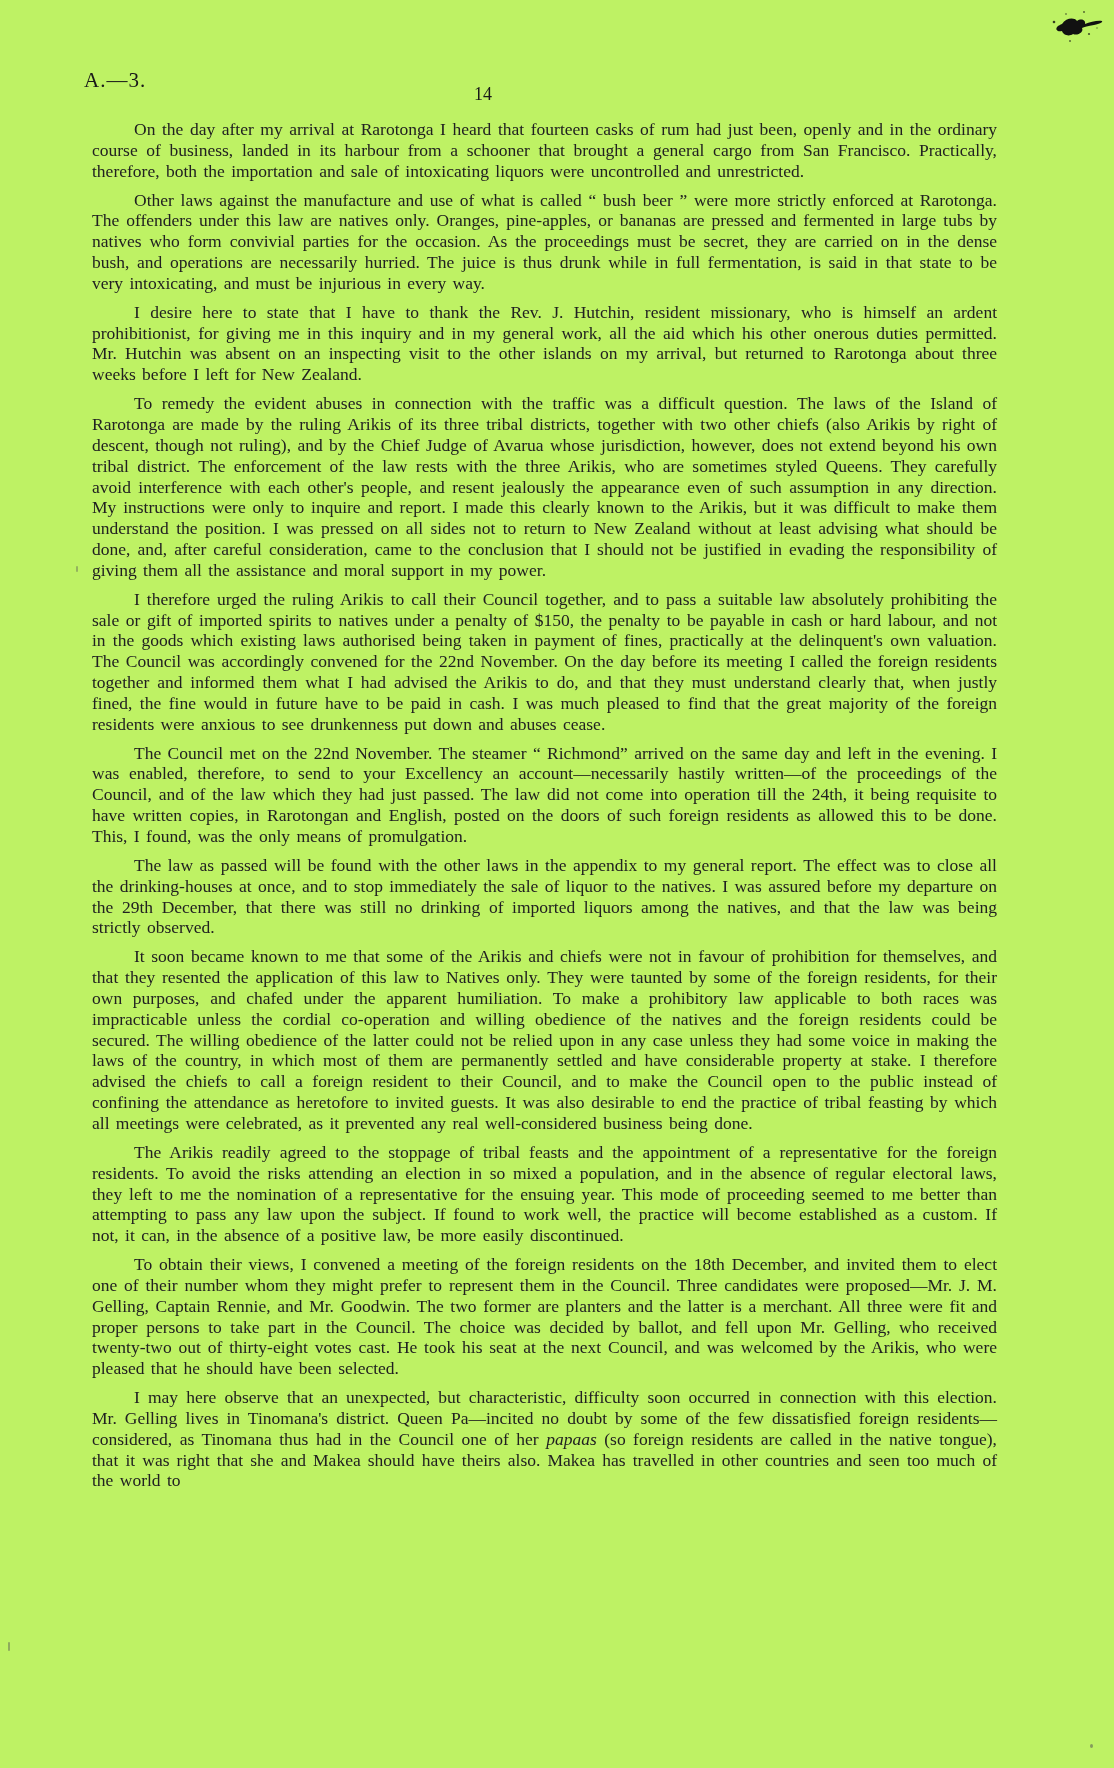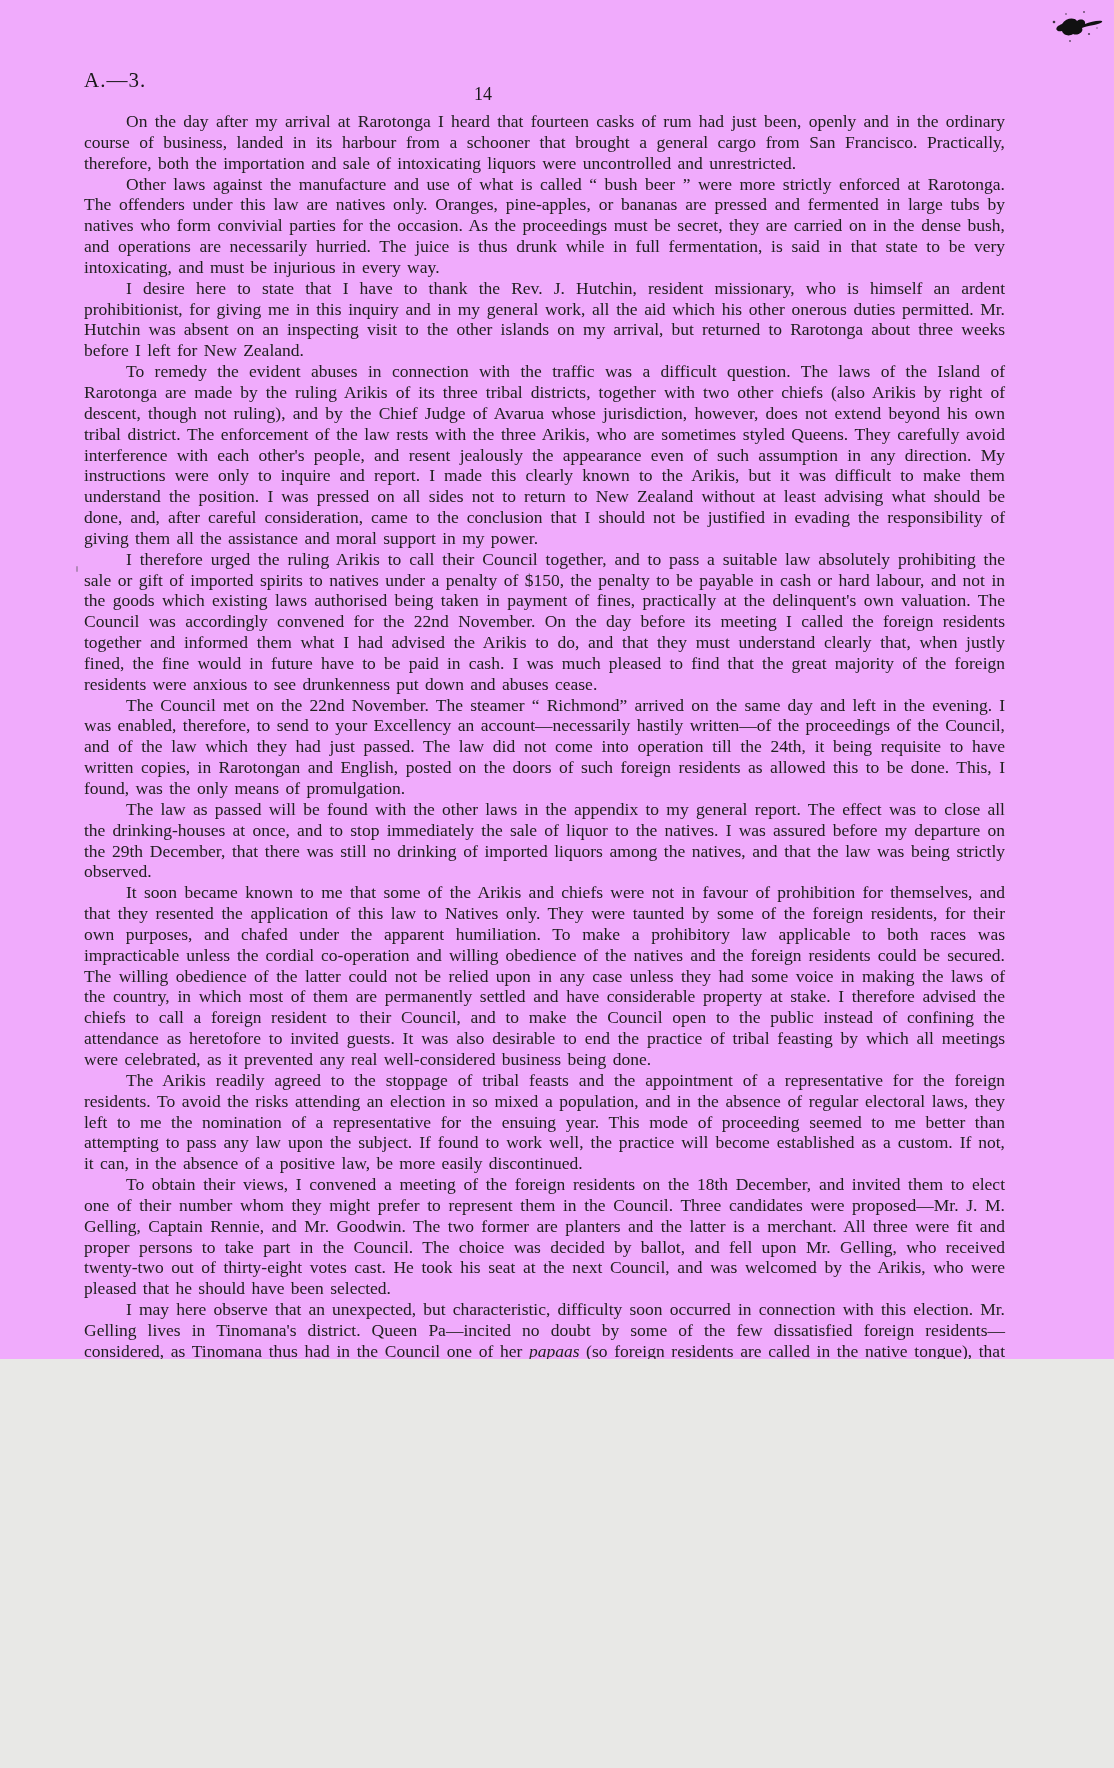--- a/index.html
+++ b/index.html
@@ -3,23 +3,23 @@
 <meta charset="utf-8">
 <style>
   html, body {
     margin: 0;
     padding: 0;
     background: #e8e8e6;
   }
   .paper {
     position: relative;
     width: 1114px;
-    height: 1359px;
+    height: 1768px;
     margin: 0 auto;
-    background: #f0abfc;
+    background: #bef264;
     color: #1e1e1e;
     font-family: "Liberation Serif", "DejaVu Serif", serif;
     overflow: hidden;
   }
   .header-row {
     position: absolute;
     top: 68px;
     left: 84px;
     width: 921px;
     height: 28px;
@@ -44,21 +44,21 @@
     top: 111px;
     left: 84px;
     width: 921px;
     font-size: 17.5px;
     line-height: 20.85px;
     text-align: justify;
     word-spacing: 2px;
     color: #212121;
   }
   .doc-body p.para {
-    margin: 0;
+    margin: 8px;
     padding: 0;
     text-indent: 42px;
   }
   .doc-body em {
   }
   .ink-blot {
     position: absolute;
     top: 8px;
     left: 1040px;
     width: 64px;

